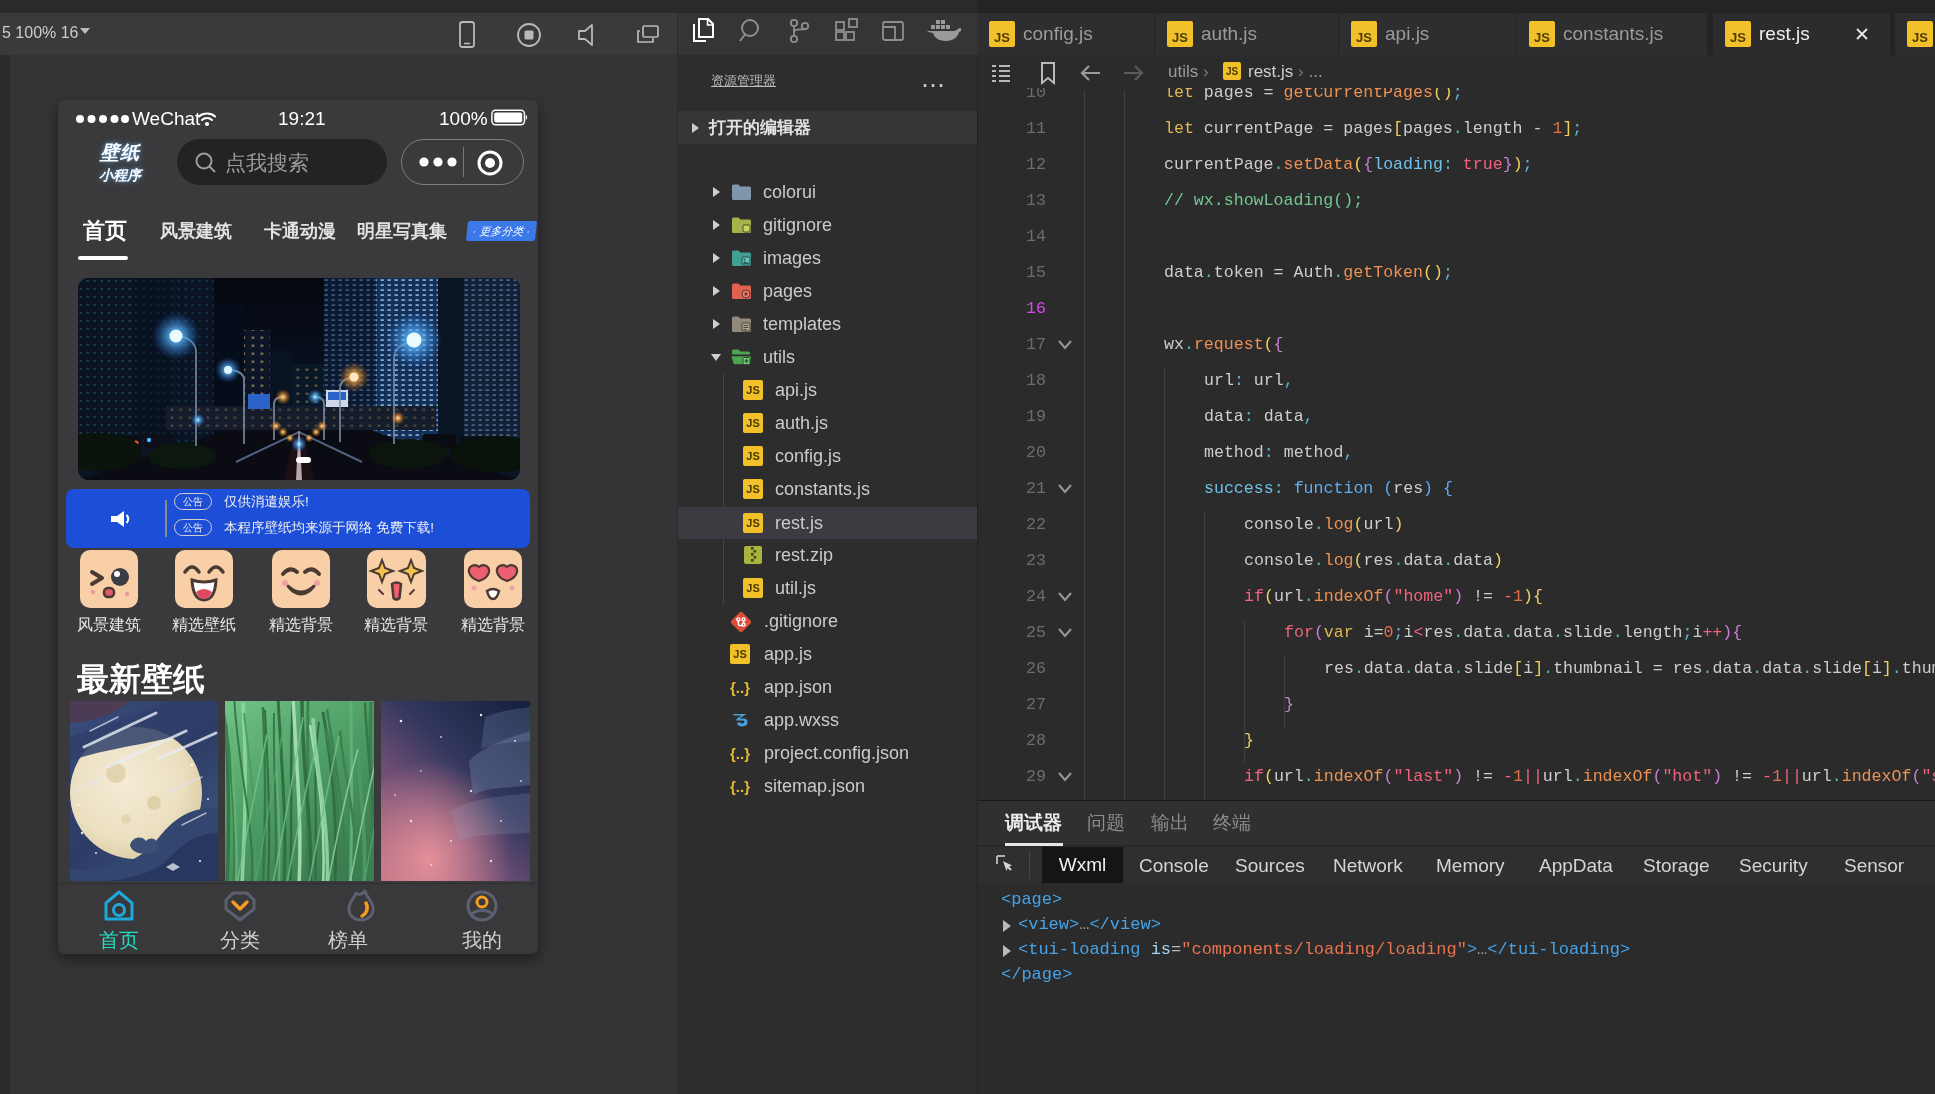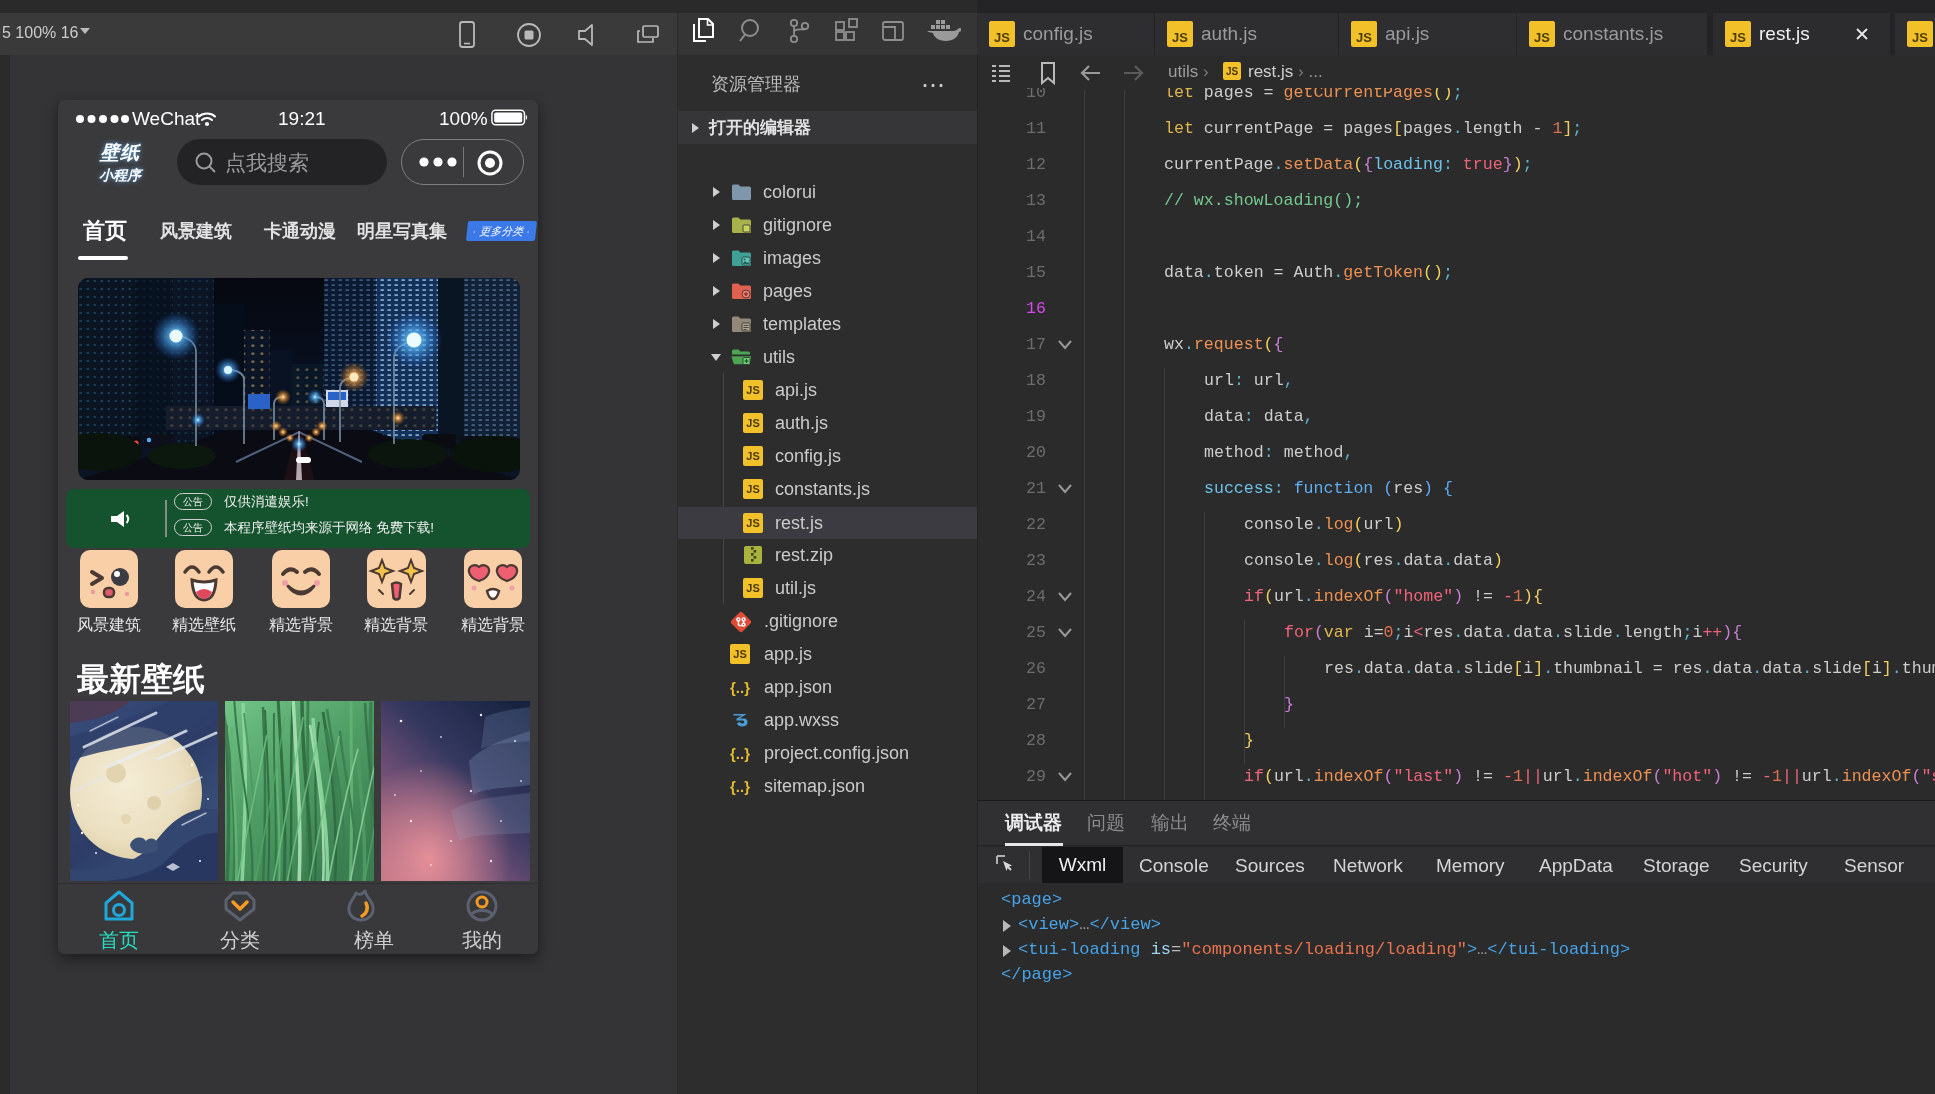--- a/index.html
+++ b/index.html
@@ -281,21 +281,21 @@
             <circle cx="212" cy="160" r="4.5"></circle>
           <circle cx="244" cy="148" r="5.5"></circle>
             <circle cx="238" cy="154" r="5"></circle>
             <circle cx="231" cy="160" r="4.5"></circle>
         </g>
         <circle cx="221" cy="166" r="8" fill="url(#glowB)"></circle>
       </svg>
       <div class="abs" style="left:218px;top:179px;width:15px;height:6px;background:#fff;border-radius:3px;"></div>
     </div>
 
-    <div class="abs" style="left:8px;top:389px;width:464px;height:59px;background:#14532d;border-radius:8px;overflow:hidden;" id="notice">
+    <div class="abs" style="left:8px;top:389px;width:464px;height:59px;background:#1d4ed8;border-radius:8px;overflow:hidden;" id="notice">
       <svg class="abs" style="left:42px;top:18px" width="24" height="24" viewBox="0 0 24 24">
           <path d="M3 9 L9 9 L16 4 L16 20 L9 15 L3 15 Z" fill="#fff"></path>
           <path d="M18.5 8 q3.5 4 0 8" fill="none" stroke="#fff" stroke-width="2"></path>
         </svg>
       <div class="abs" style="left:99px;top:11px;width:2px;height:37px;background:#8a8a8a;"></div>
       <div class="abs" style="left:108px;top:0px;width:356px;">
         <div style="height:26px;line-height:26px;color:#efefef;font-size:13.5px;white-space:nowrap;"><span style="display:inline-block;border:1px solid #cfcfcf;border-radius:9px;font-size:10px;padding:0px 8px;margin-right:12px;line-height:15px;vertical-align:1px;">公告</span>仅供消遣娱乐!</div>
         <div style="height:26px;line-height:26px;color:#efefef;font-size:13.5px;white-space:nowrap;"><span style="display:inline-block;border:1px solid #cfcfcf;border-radius:9px;font-size:10px;padding:0px 8px;margin-right:12px;line-height:15px;vertical-align:1px;">公告</span>本程序壁纸均来源于网络 免费下载!</div>
       </div>
     </div>
@@ -491,31 +491,31 @@
       <div class="abs" style="left:28px;top:43px;width:66px;text-align:center;color:#26dfc2;font-size:20px;">首页</div>
       <svg class="abs" style="left:163px;top:3px" width="38" height="38" viewBox="0 0 38 38">
           <path d="M12 6 L26 6 L33 13 L33 22 L19 33 L5 22 L5 13 Z" fill="none" stroke="#5b6170" stroke-width="3" stroke-linejoin="round"></path>
           <path d="M12 15 L19 22 L26 15" fill="none" stroke="#f59b23" stroke-width="3.5" stroke-linecap="round" stroke-linejoin="round"></path>
         </svg>
       <div class="abs" style="left:149px;top:43px;width:66px;text-align:center;color:#cfcfcf;font-size:20px;">分类</div>
       <svg class="abs" style="left:284px;top:3px" width="38" height="38" viewBox="0 0 38 38">
           <path d="M14 6 C12 12 8 14 7 20 C6 28 12 33 19 33 C26 33 32 28 31 20 C30 13 24 10 23 4 C20 8 16 8 14 6 Z" fill="none" stroke="#5b6170" stroke-width="3" stroke-linejoin="round"></path>
           <path d="M24 16 C27 22 24 27 20 29" fill="none" stroke="#f59b23" stroke-width="3.5" stroke-linecap="round"></path>
         </svg>
-      <div class="abs" style="left:270px;top:43px;width:66px;text-align:right;color:#cfcfcf;font-size:20px;">榜单</div>
+      <div class="abs" style="left:270px;top:43px;width:66px;text-align:left;color:#cfcfcf;font-size:20px;">榜单</div>
       <svg class="abs" style="left:405px;top:3px" width="38" height="38" viewBox="0 0 38 38">
           <circle cx="19" cy="19" r="14" fill="none" stroke="#5b6170" stroke-width="3"></circle>
           <circle cx="19" cy="15" r="5" fill="none" stroke="#f59b23" stroke-width="3"></circle>
           <path d="M8 28 C12 22 26 22 30 28" fill="none" stroke="#5b6170" stroke-width="3"></path>
         </svg>
       <div class="abs" style="left:391px;top:43px;width:66px;text-align:center;color:#cfcfcf;font-size:20px;">我的</div>
     </div>
   </div>
   <div class="abs" id="explorer">
-    <div class="abs" style="left:33px;top:17px;color:#bcbcbc;font-size:18px;">资源管理器</div>
+    <div class="abs" style="left:33px;top:17px;color:#bcbcbc;font-size:13px;text-decoration:underline;">资源管理器</div>
     <div class="abs" style="left:243px;top:16px;color:#cccccc;font-size:24px;letter-spacing:2px;">⋯</div>
     <div class="abs" style="left:0;top:56px;width:300px;height:33px;background:#363638;color:#e2e2e2;font-weight:bold;font-size:17px;line-height:33px;">
         <span class="chev right" style="left:14px"></span>
         <span style="position:absolute;left:31px;">打开的编辑器</span>
       </div>
     <div class="abs" style="left:45px;top:318px;width:1px;height:231px;background:#454547;"></div>
     <div id="tree">
     <div class="row" style="top:121px">
           <span class="chev right" style="left:35px"></span>
           <svg class="ficon" style="left:53px" viewBox="0 0 20 18">

